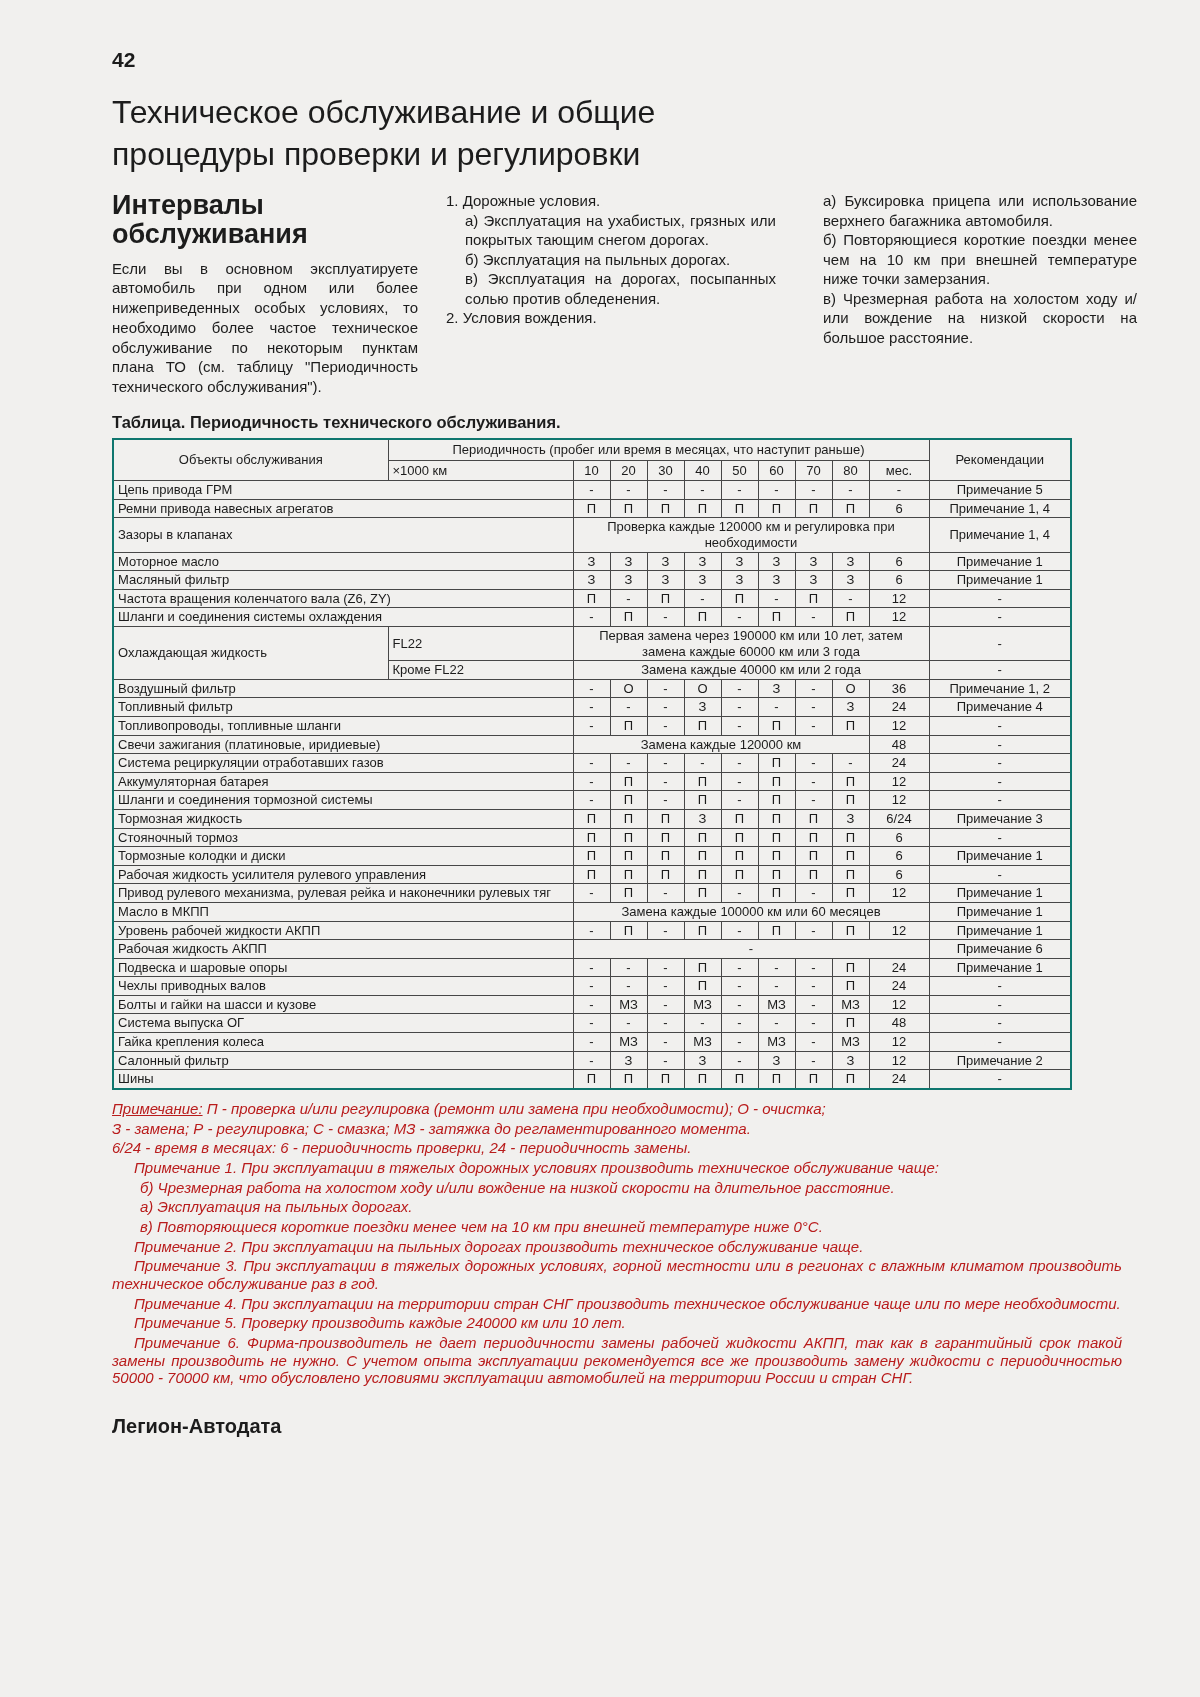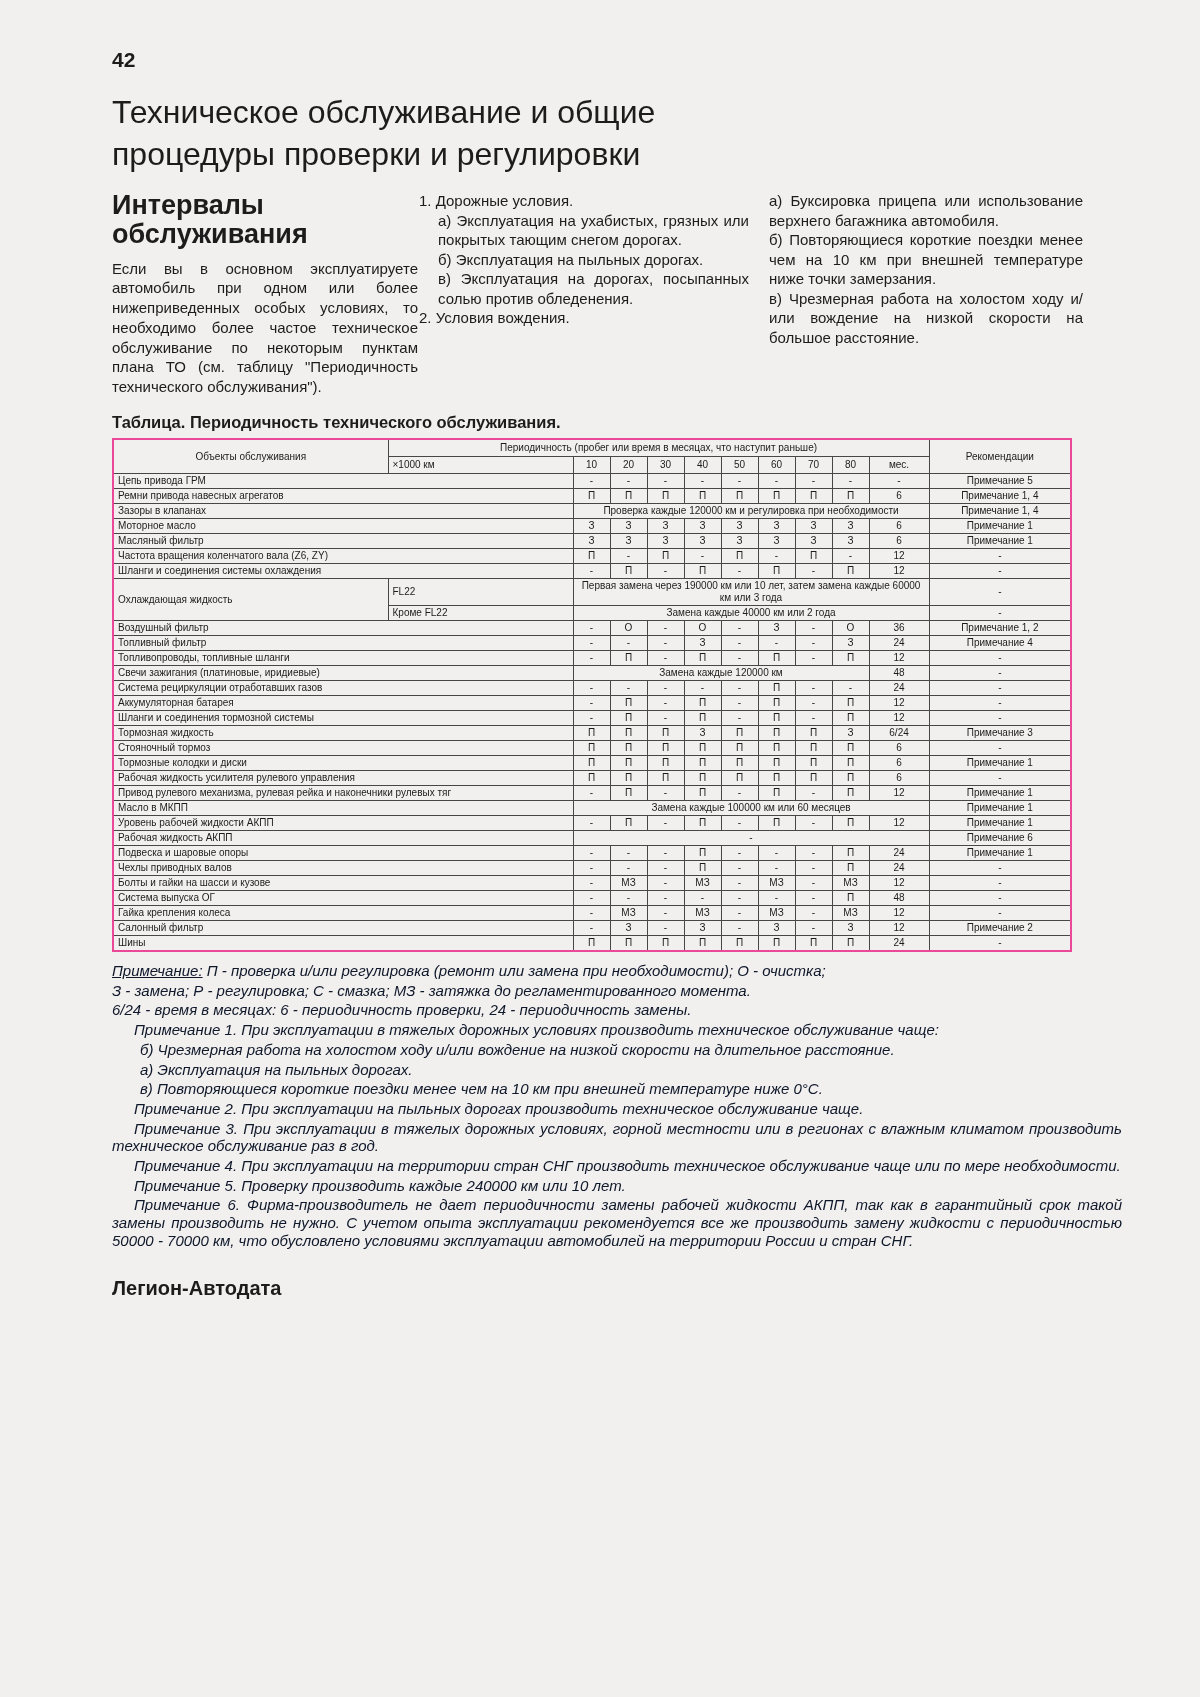--- a/index.html
+++ b/index.html
@@ -6,42 +6,42 @@
   body{
     width:1200px;height:1697px;
     background:#f1f0ee;
     font-family:"Liberation Sans",sans-serif;
     color:#1c1c1c;
     -webkit-font-smoothing:antialiased;
   }
   .page{padding:48px 78px 0 112px;box-sizing:border-box;}
   .pagenum{font-weight:bold;font-size:21px;}
   .title{font-size:32px;font-weight:normal;line-height:1.3;margin:20px 0 16px;}
-  .intro{display:flex;gap:1px;margin-top:4px;}
+  .intro{display:flex;gap:28px;margin-top:4px;}
   .col1{width:306px;flex:none;}
   .col2{width:330px;flex:none;}
   .col3{width:333px;flex:none;}
   .col1 h2{font-size:27px;line-height:1.08;margin:0 0 9px;font-weight:bold;}
   p.body-text{font-size:15px;line-height:1.32;text-align:justify;margin:0;}
   .cond{font-size:15px;line-height:1.3;text-align:justify;margin:0;}
   .cond.l2{margin-left:19px;}
   .caption{font-weight:bold;font-size:16.5px;margin:16px 0 6px;}
   table.maint{
     border-collapse:collapse;table-layout:fixed;width:958px;
-    font-size:10px;border:2px solid #ec4899;
+    font-size:13px;border:2px solid #0f766e;
   }
   table.maint th,table.maint td{
     border:1.5px solid #474747;padding:1px 4px;text-align:center;
     line-height:1.2;font-weight:normal;vertical-align:middle;
     overflow:hidden;
   }
   table.maint td.name{text-align:left;}
   table.maint td.sub{text-align:left;}
   table.maint th{padding:2px 4px;}
-  .notes{margin-top:10px;font-style:italic;font-size:15px;line-height:1.18;color:#0f172a;}
+  .notes{margin-top:10px;font-style:italic;font-size:15px;line-height:1.18;color:#b91c1c;}
   .notes p{margin:0 0 2px;}
   .legend-cont{margin-left:104px;}
   .note{text-indent:22px;text-align:justify;}
   .note-sub{padding-left:28px;text-align:justify;}
   .footer{display:flex;justify-content:space-between;align-items:flex-start;margin-top:28px;}
   .publisher{font-weight:bold;font-size:20px;}
   .sites{text-align:right;font-weight:bold;font-size:19px;line-height:1.4;}
   .sites div{white-space:nowrap;}
 </style>
 </head>

